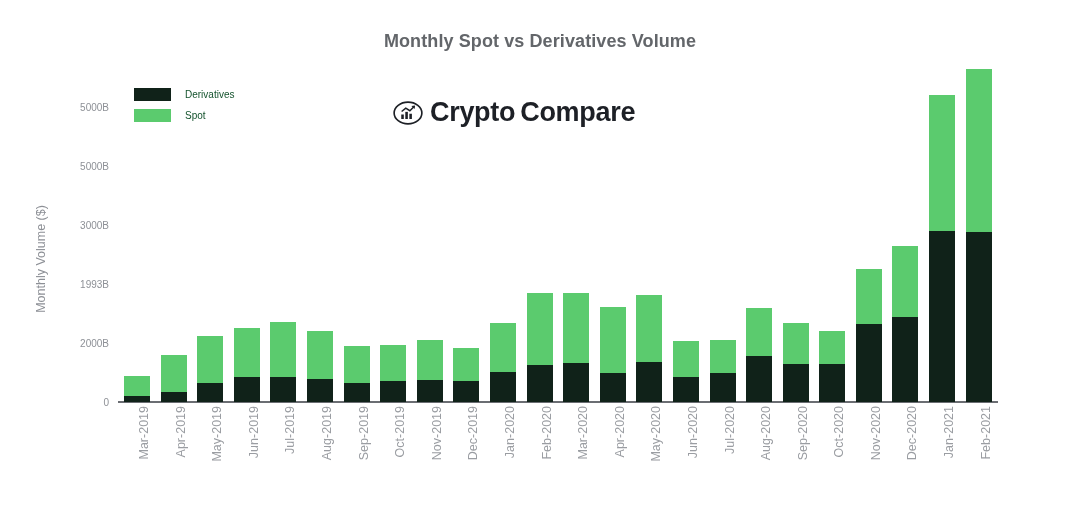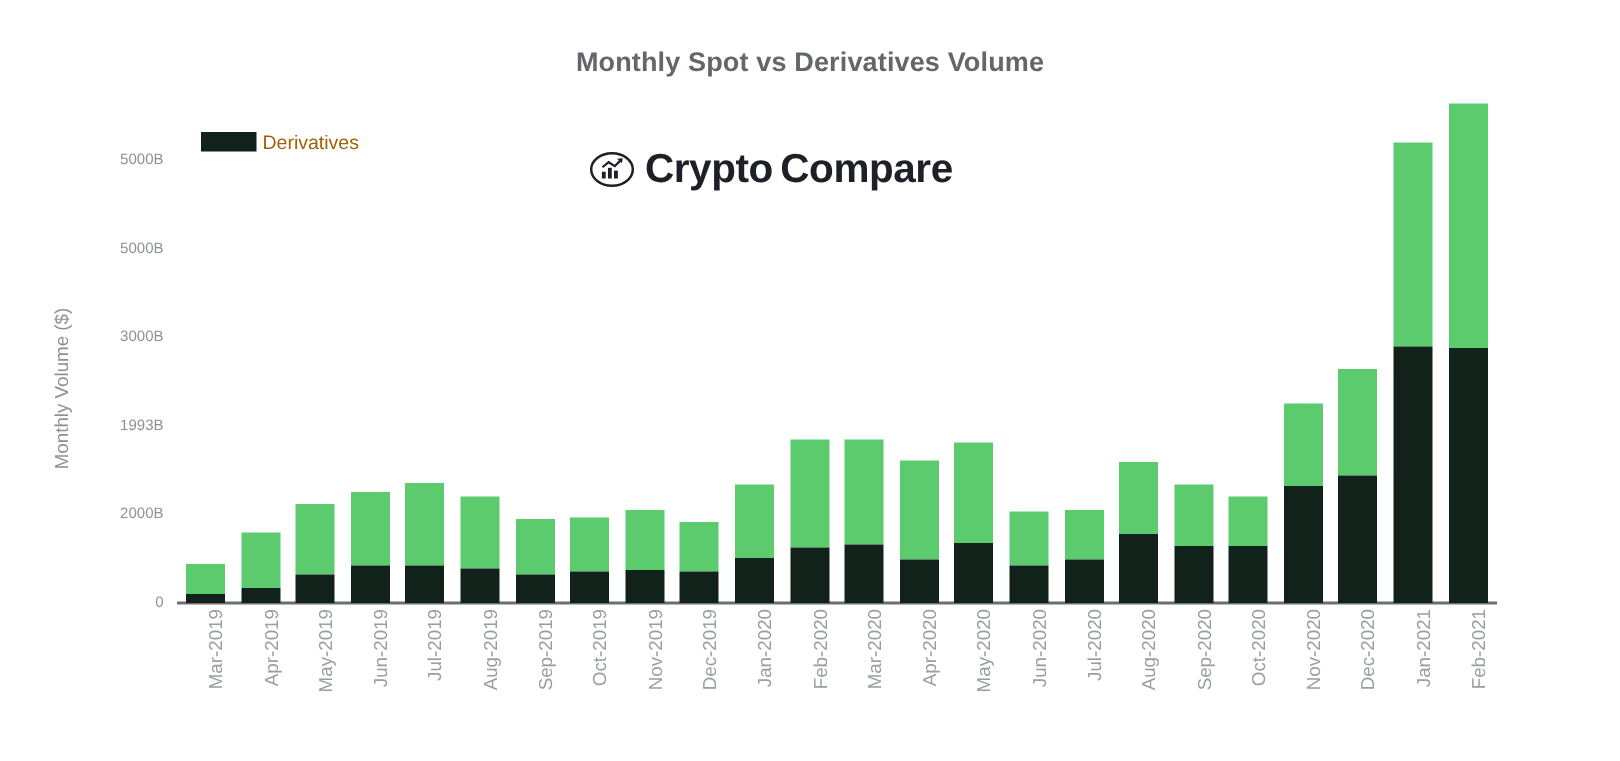--- a/index.html
+++ b/index.html
@@ -42,23 +42,23 @@
     display: flex;
     align-items: center;
     height: 21px;
   }
   .legend-swatch {
     width: 37px;
     height: 13px;
     display: inline-block;
   }
   .legend-label {
-    margin-left: 4px;
-    font-size: 13px;
-    color: #a16207;
+    margin-left: 14px;
+    font-size: 10px;
+    color: #14532d;
   }
   
   .watermark {
     position: absolute;
     left: 393px;
     top: 97px;
     display: flex;
     align-items: center;
   }
   .wm-icon {
@@ -151,20 +151,24 @@
 <body>
 
 <div id="chart-root">
 
   <div class="chart-title">Monthly Spot vs Derivatives Volume</div>
 
   <div class="legend">
     <div class="legend-row">
       <span class="legend-swatch seg-deriv"></span>
       <span class="legend-label">Derivatives</span>
+    </div>
+    <div class="legend-row">
+      <span class="legend-swatch seg-spot"></span>
+      <span class="legend-label">Spot</span>
     </div>
   </div>
 
   <div class="watermark">
     <svg class="wm-icon" viewBox="0 0 40 40">
       <ellipse cx="20" cy="20" rx="18.5" ry="14.5" fill="none" stroke="#1d2026" stroke-width="2.2"></ellipse>
       <rect x="11" y="22" width="3.4" height="6" fill="#1d2026"></rect>
       <rect x="16.4" y="18.5" width="3.4" height="9.5" fill="#1d2026"></rect>
       <rect x="21.8" y="21" width="3.4" height="7" fill="#1d2026"></rect>
       <polyline points="11.5,18 17,13.5 22.5,17 28.5,11" fill="none" stroke="#1d2026" stroke-width="2"></polyline>

